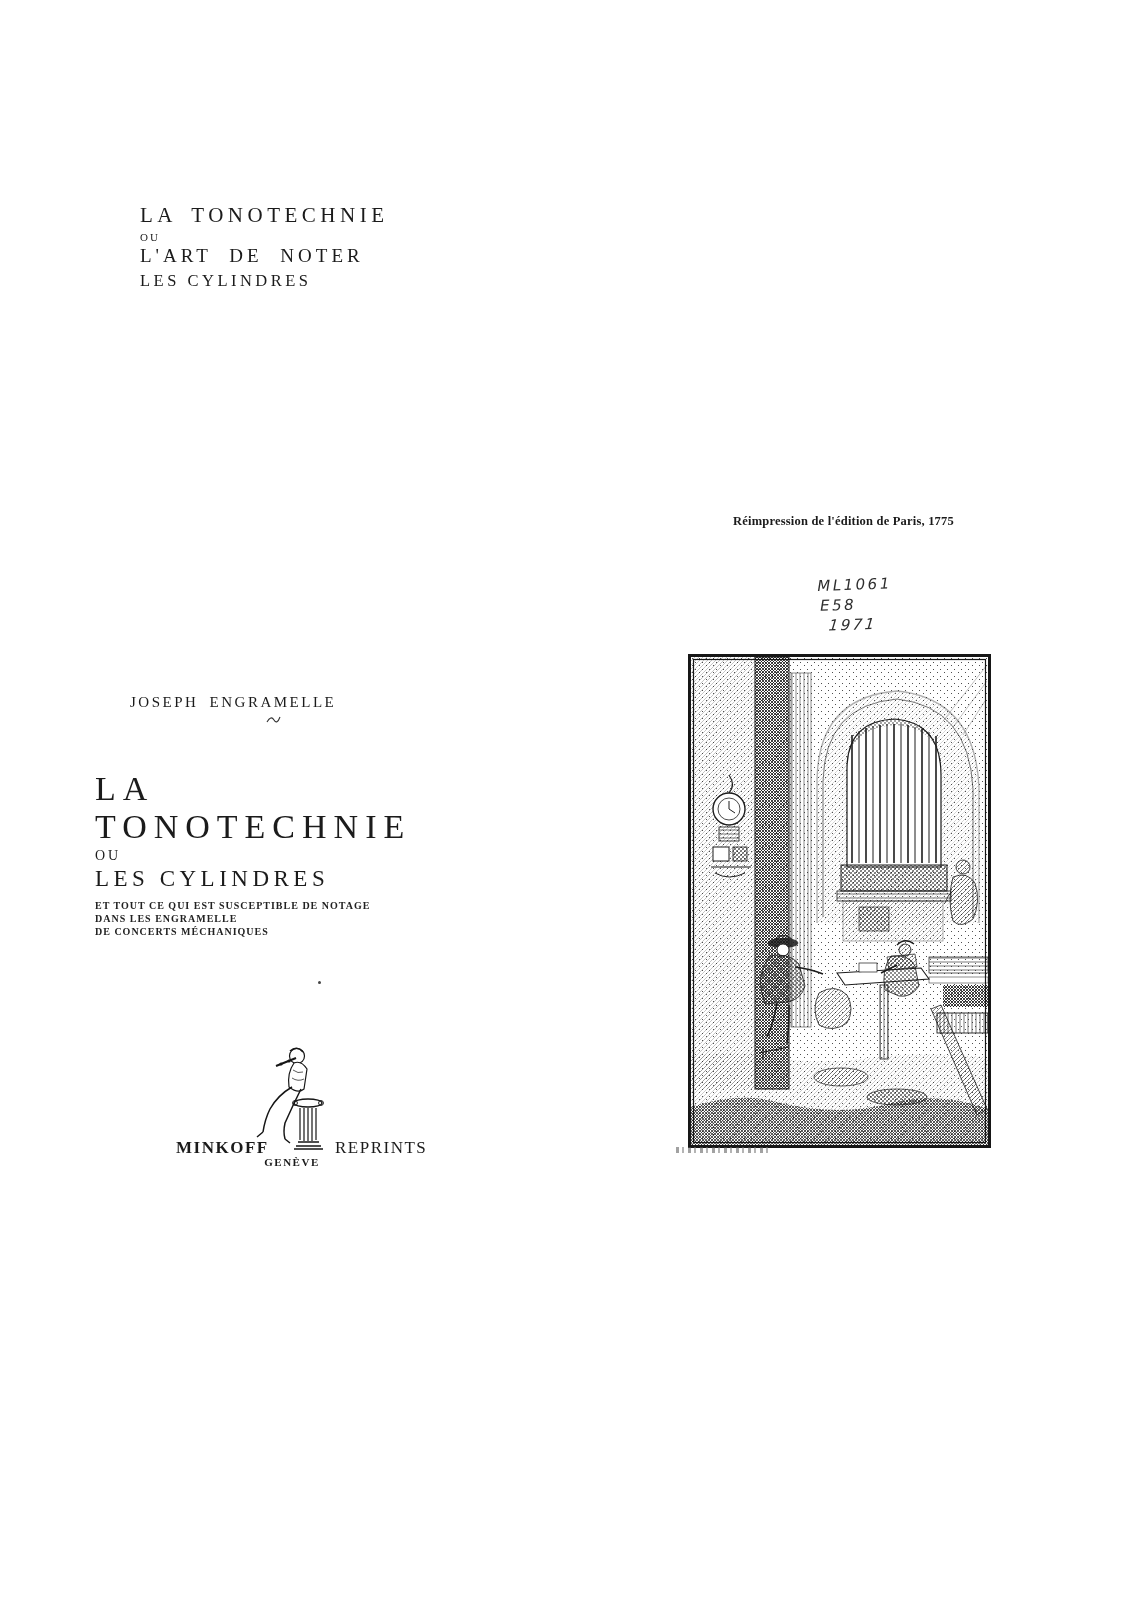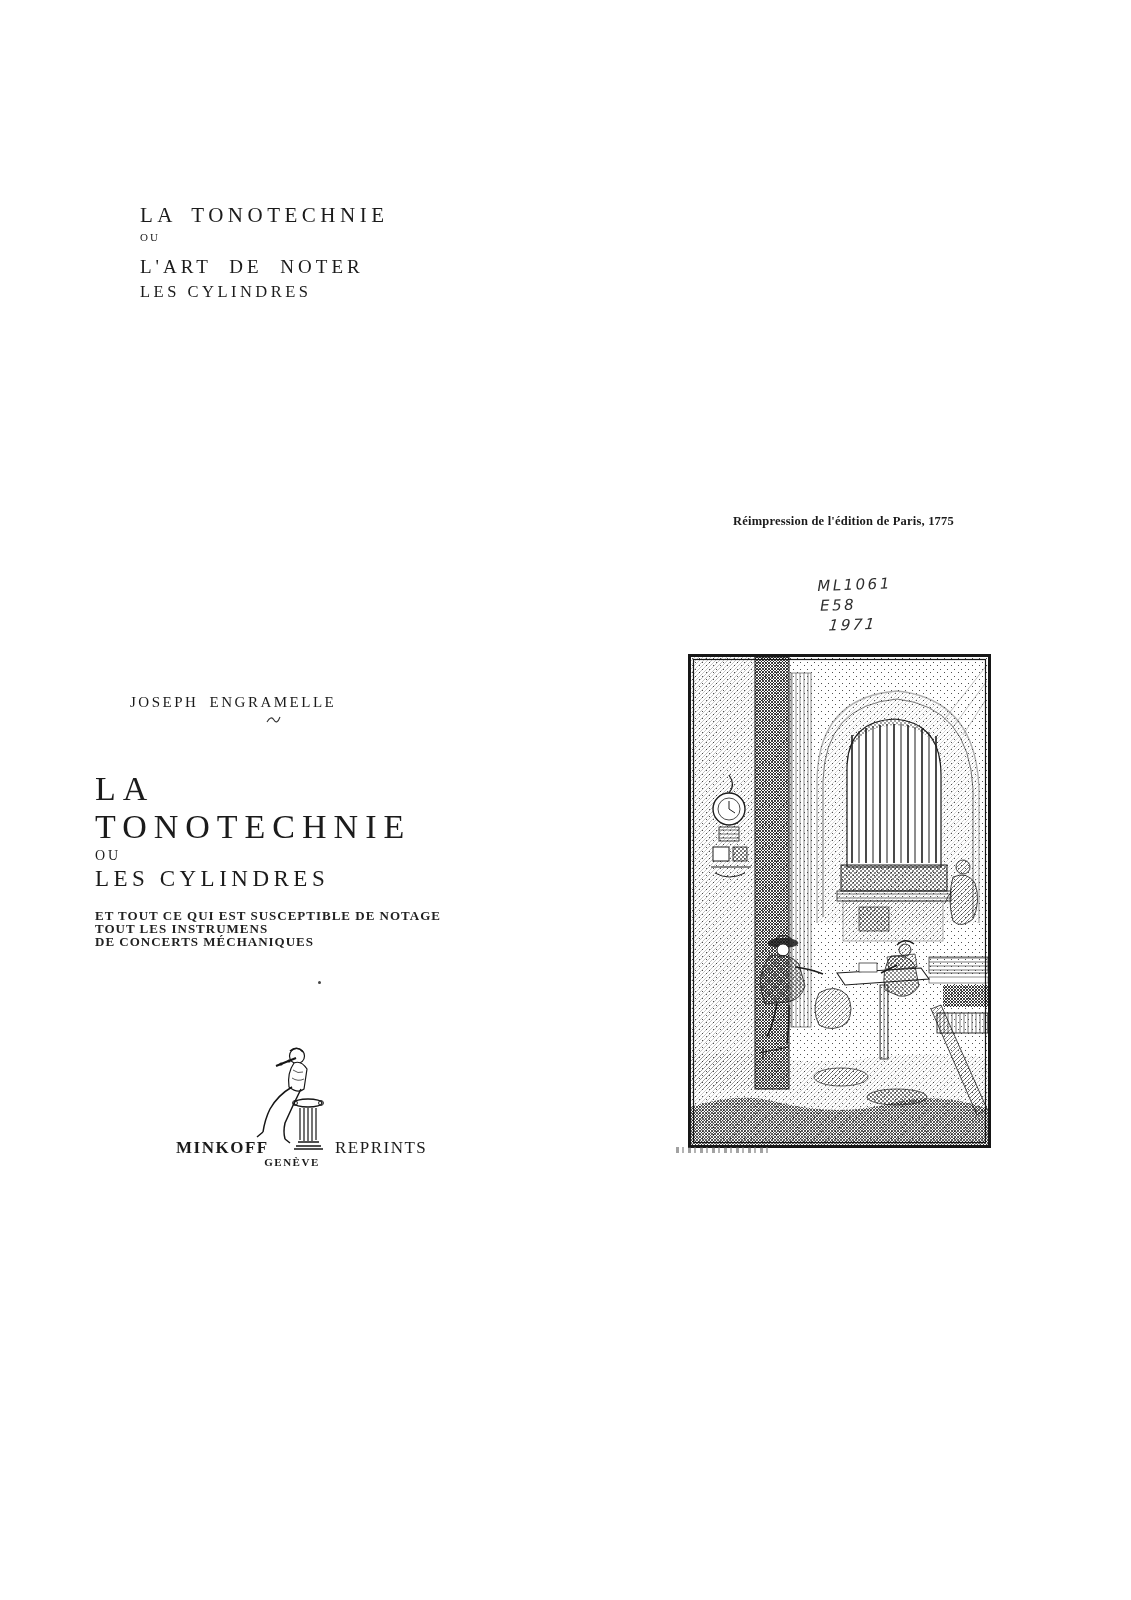--- a/index.html
+++ b/index.html
@@ -6,21 +6,21 @@
   body{
     width:1131px;height:1600px;position:relative;background:#ffffff;
     font-family:"Liberation Serif", serif;color:#1b1b1b;overflow:hidden;
   }
   .abs{position:absolute;}
   .ctr{text-align:left;}
   
   .half-title{left:140px;top:203px;width:310px;}
   .ht1{font-size:21px;letter-spacing:4.5px;word-spacing:6px;}
   .ht-ou{font-size:11px;letter-spacing:2px;margin-top:3px;}
-  .ht2{font-size:19px;letter-spacing:4px;word-spacing:9px;margin-top:13px;}
+  .ht2{font-size:19px;letter-spacing:4px;word-spacing:9px;margin-top:2px;}
   .ht3{font-size:16.5px;letter-spacing:3.5px;margin-top:4px;}
   
   .reprint{left:733px;top:514px;width:230px;font-size:12.5px;font-weight:bold;letter-spacing:.2px;}
   
   .handwriting{left:818px;top:574px;width:110px;font-family:"DejaVu Sans",sans-serif;
     font-style:italic;font-size:15px;color:#2e2e2e;transform:rotate(-2deg);line-height:20px;letter-spacing:2.5px;}
   .hw2{margin-left:2px;}
   .hw3{margin-left:10px;transform:skewX(-8deg);}
   
   .plate{left:688px;top:654px;width:297px;height:488px;border:3px solid #161616;background:#fff;}
@@ -28,21 +28,21 @@
     background:repeating-linear-gradient(90deg,#555 0 3px,transparent 3px 6px,#777 6px 8px,transparent 8px 12px);}
   
   .author{left:130px;top:694px;width:310px;font-size:15px;letter-spacing:2.5px;word-spacing:5px;}
   .squiggle{left:264px;top:713px;width:18px;height:12px;}
   
   .main-title{left:95px;top:770px;width:385px;}
   .mt1{font-size:34px;letter-spacing:7px;word-spacing:8px;}
   .mt-ou{font-size:14px;letter-spacing:3px;margin-top:2px;}
   .mt2{font-size:27px;letter-spacing:5px;word-spacing:11px;margin-top:2px;}
   .mt3{font-size:23px;letter-spacing:4.5px;margin-top:2px;}
-  .subtitle{margin-top:17px;font-size:13px;letter-spacing:1px;line-height:13px;font-weight:bold;color:#222;}
+  .subtitle{margin-top:7px;font-size:10px;letter-spacing:1px;line-height:13px;font-weight:bold;color:#222;}
   .tiny-dot{left:318px;top:981px;width:3px;height:3px;background:#444;border-radius:50%;}
   
   .logo-figure{left:256px;top:1044px;width:72px;height:110px;}
   .pub-left{left:176px;top:1138px;font-size:17px;letter-spacing:1.5px;font-weight:700;}
   .pub-right{left:335px;top:1138px;font-size:17px;letter-spacing:1.5px;font-weight:500;}
   .pub-city{left:252px;top:1156px;width:80px;text-align:center;font-size:11px;font-weight:bold;letter-spacing:1.5px;}
   svg{display:block;}
 </style>
 </head>
 <body>
@@ -191,21 +191,21 @@
     <path d="M3,9 Q7,2 10,7 T16,4" fill="none" stroke="#333" stroke-width="1.1"></path>
   </svg>
 </div>
 
 <div class="abs main-title ctr">
   <div class="mt1">LA TONOTECHNIE</div>
   <div class="mt-ou">OU</div>
   <div class="mt3">LES CYLINDRES</div>
   <div class="subtitle">
     <div>ET TOUT CE QUI EST SUSCEPTIBLE DE NOTAGE</div>
-    <div>TOUT LES INSTRUMENS</div>
+    <div>DANS LES ENGRAMELLE</div>
     <div>DE CONCERTS MÉCHANIQUES</div>
   </div>
 </div>
 <div class="abs tiny-dot"></div>
 
 <div class="abs logo-figure">
   <svg width="72" height="110" viewBox="0 0 72 110">
     <g stroke="#161616" fill="none" stroke-width="1.2">
       <circle cx="41" cy="12" r="7.5" fill="#fff"></circle>
       <path d="M34,7 q7,-6 13,1" stroke-width="1.6"></path>

